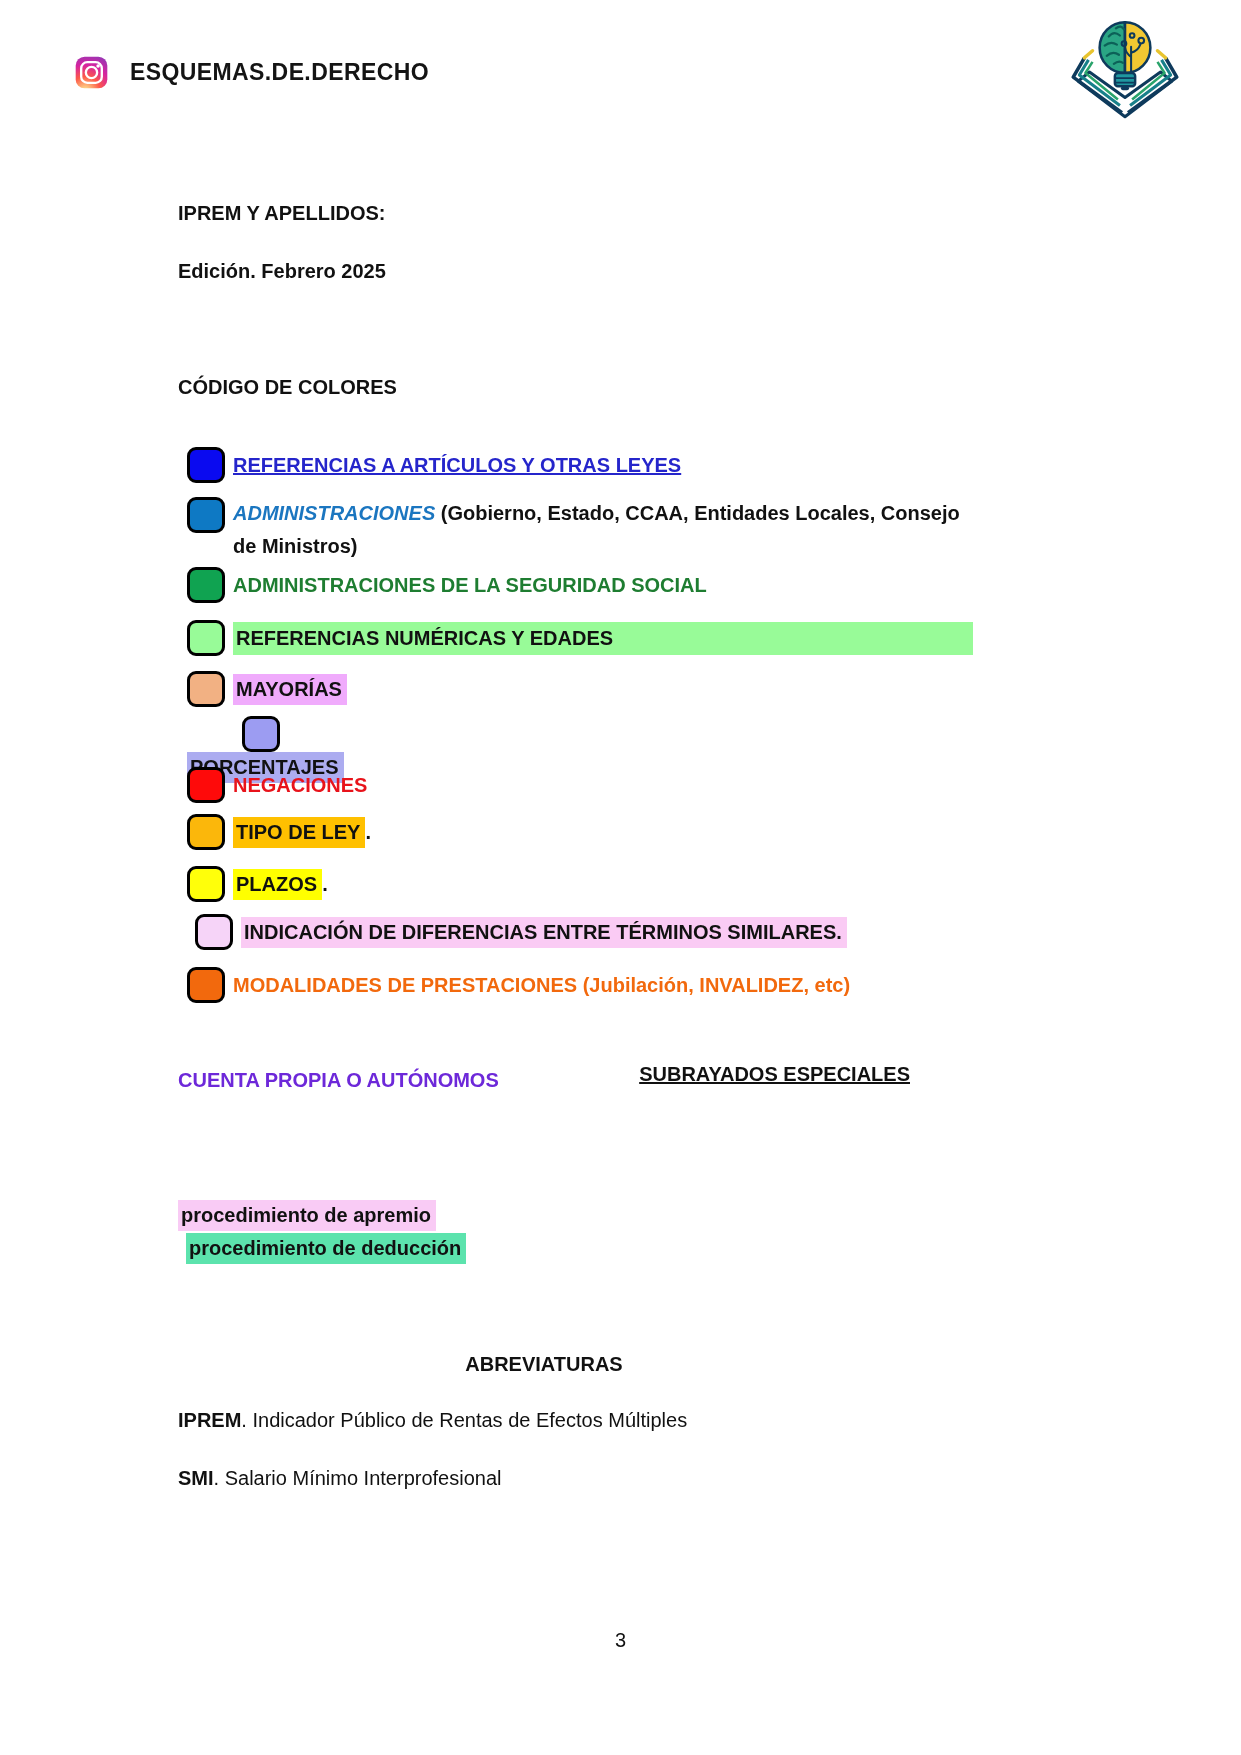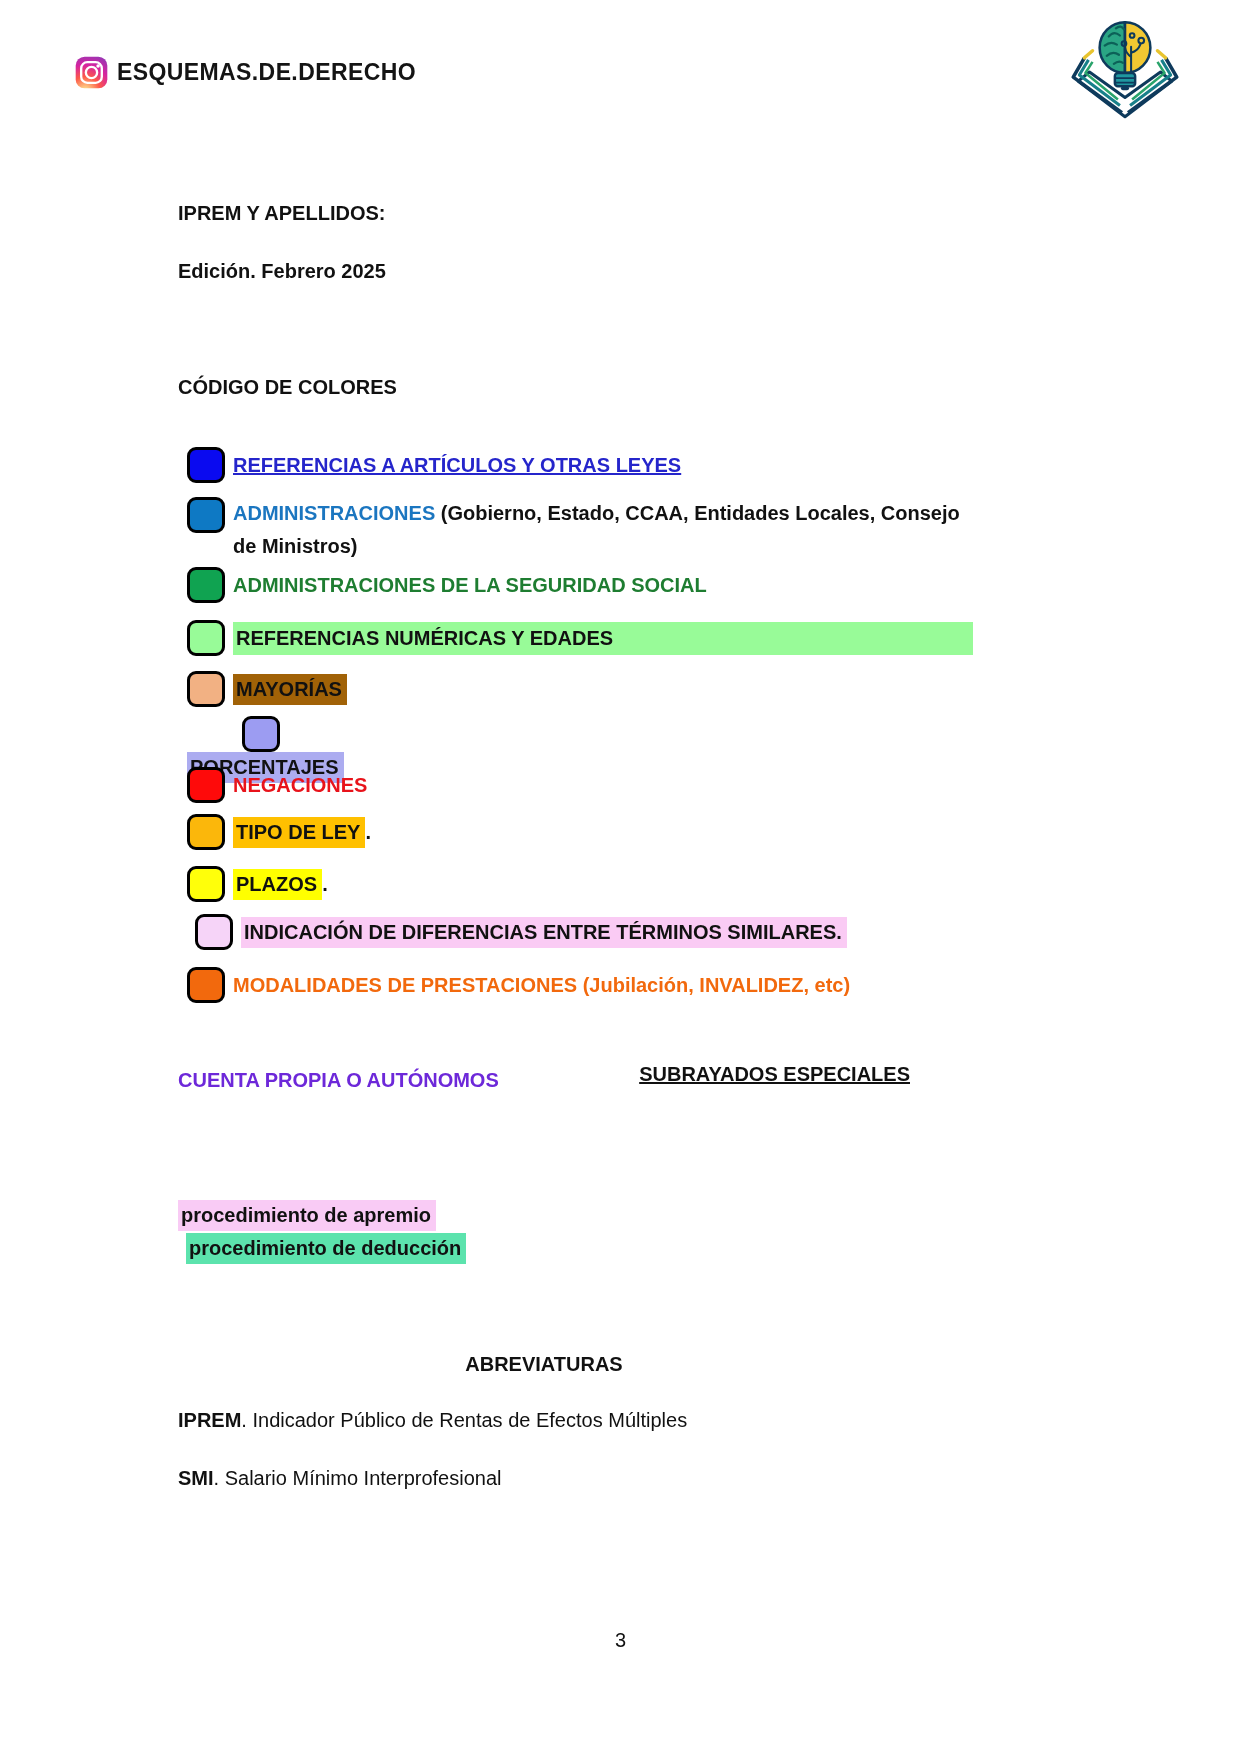--- a/index.html
+++ b/index.html
@@ -6,21 +6,21 @@
   .page{
     position:relative;
     width:1241px;height:1755px;
     margin:0 auto;
     background:#ffffff;
     font-family:"Liberation Sans", sans-serif;
     color:#111;
     overflow:hidden;
   }
   
-  .brand{position:absolute;left:75px;top:56px;display:flex;align-items:center;gap:9px;}
+  .brand{position:absolute;left:75px;top:56px;display:flex;align-items:center;gap:22px;}
   .brand-text{font-size:23px;font-weight:bold;letter-spacing:.4px;color:#141414;}
   .logo-right{position:absolute;left:1058px;top:14px;}
   
   .line{position:absolute;left:178px;font-size:20px;line-height:24px;}
   .b{font-weight:bold;}
   
   .legend-row{position:absolute;left:187px;display:flex;align-items:center;}
   .legend-row.top-align{align-items:flex-start;}
   .swatch{
     flex:0 0 auto;
@@ -102,38 +102,38 @@
   <div class="line b" style="top:375px;">CÓDIGO DE COLORES</div>
 
   <div class="legend-row" style="top:447px;">
     <span class="swatch" style="background-color: rgb(10, 10, 240);"></span>
     <span class="legend-label link-style" style="color: rgb(37, 37, 203);">REFERENCIAS A ARTÍCULOS Y OTRAS LEYES</span>
   </div>
 
   <div class="legend-row top-align" style="top:497px;">
     <span class="swatch" style="background-color: rgb(14, 121, 196);"></span>
     <span class="legend-label" style="line-height:33px;">
-      <span style="color: rgb(27, 118, 192);">ADMINISTRACIONES</span><span> (Gobierno, Estado, CCAA, Entidades Locales, Consejo</span><br>
+      <span style="color: rgb(27, 118, 192); font-style: italic;">ADMINISTRACIONES</span><span> (Gobierno, Estado, CCAA, Entidades Locales, Consejo</span><br>
       <span>de Ministros)</span>
     </span>
   </div>
 
   <div class="legend-row" style="top:620px;">
     <span class="swatch" style="background-color: rgb(152, 251, 152);"></span>
     <span class="legend-label hl-bar" style="background-color: rgb(152, 251, 152);">REFERENCIAS NUMÉRICAS Y EDADES</span>
   </div>
 
   <div class="legend-row" style="top:567px;">
     <span class="swatch" style="background-color: rgb(16, 163, 81);"></span>
     <span class="legend-label" style="color: rgb(30, 125, 49);">ADMINISTRACIONES DE LA SEGURIDAD SOCIAL</span>
   </div>
 
   <div class="legend-row" style="top:671px;">
     <span class="swatch" style="background-color: rgb(242, 177, 131);"></span>
-    <span class="legend-label hl" style="background-color: #a16207;">MAYORÍAS</span>
+    <span class="legend-label hl" style="background-color: #f0abfc;">MAYORÍAS</span>
   </div>
 
   <div class="legend-row" style="top:716px;flex-direction:column;">
     <span class="swatch" style="background-color: rgb(156, 156, 242);"></span>
     <span class="legend-label hl" style="background-color: rgb(172, 172, 240);">PORCENTAJES</span>
   </div>
 
   <div class="legend-row" style="top:767px;">
     <span class="swatch" style="background-color: rgb(254, 10, 10);"></span>
     <span class="legend-label" style="color: rgb(232, 19, 27);">NEGACIONES</span>

